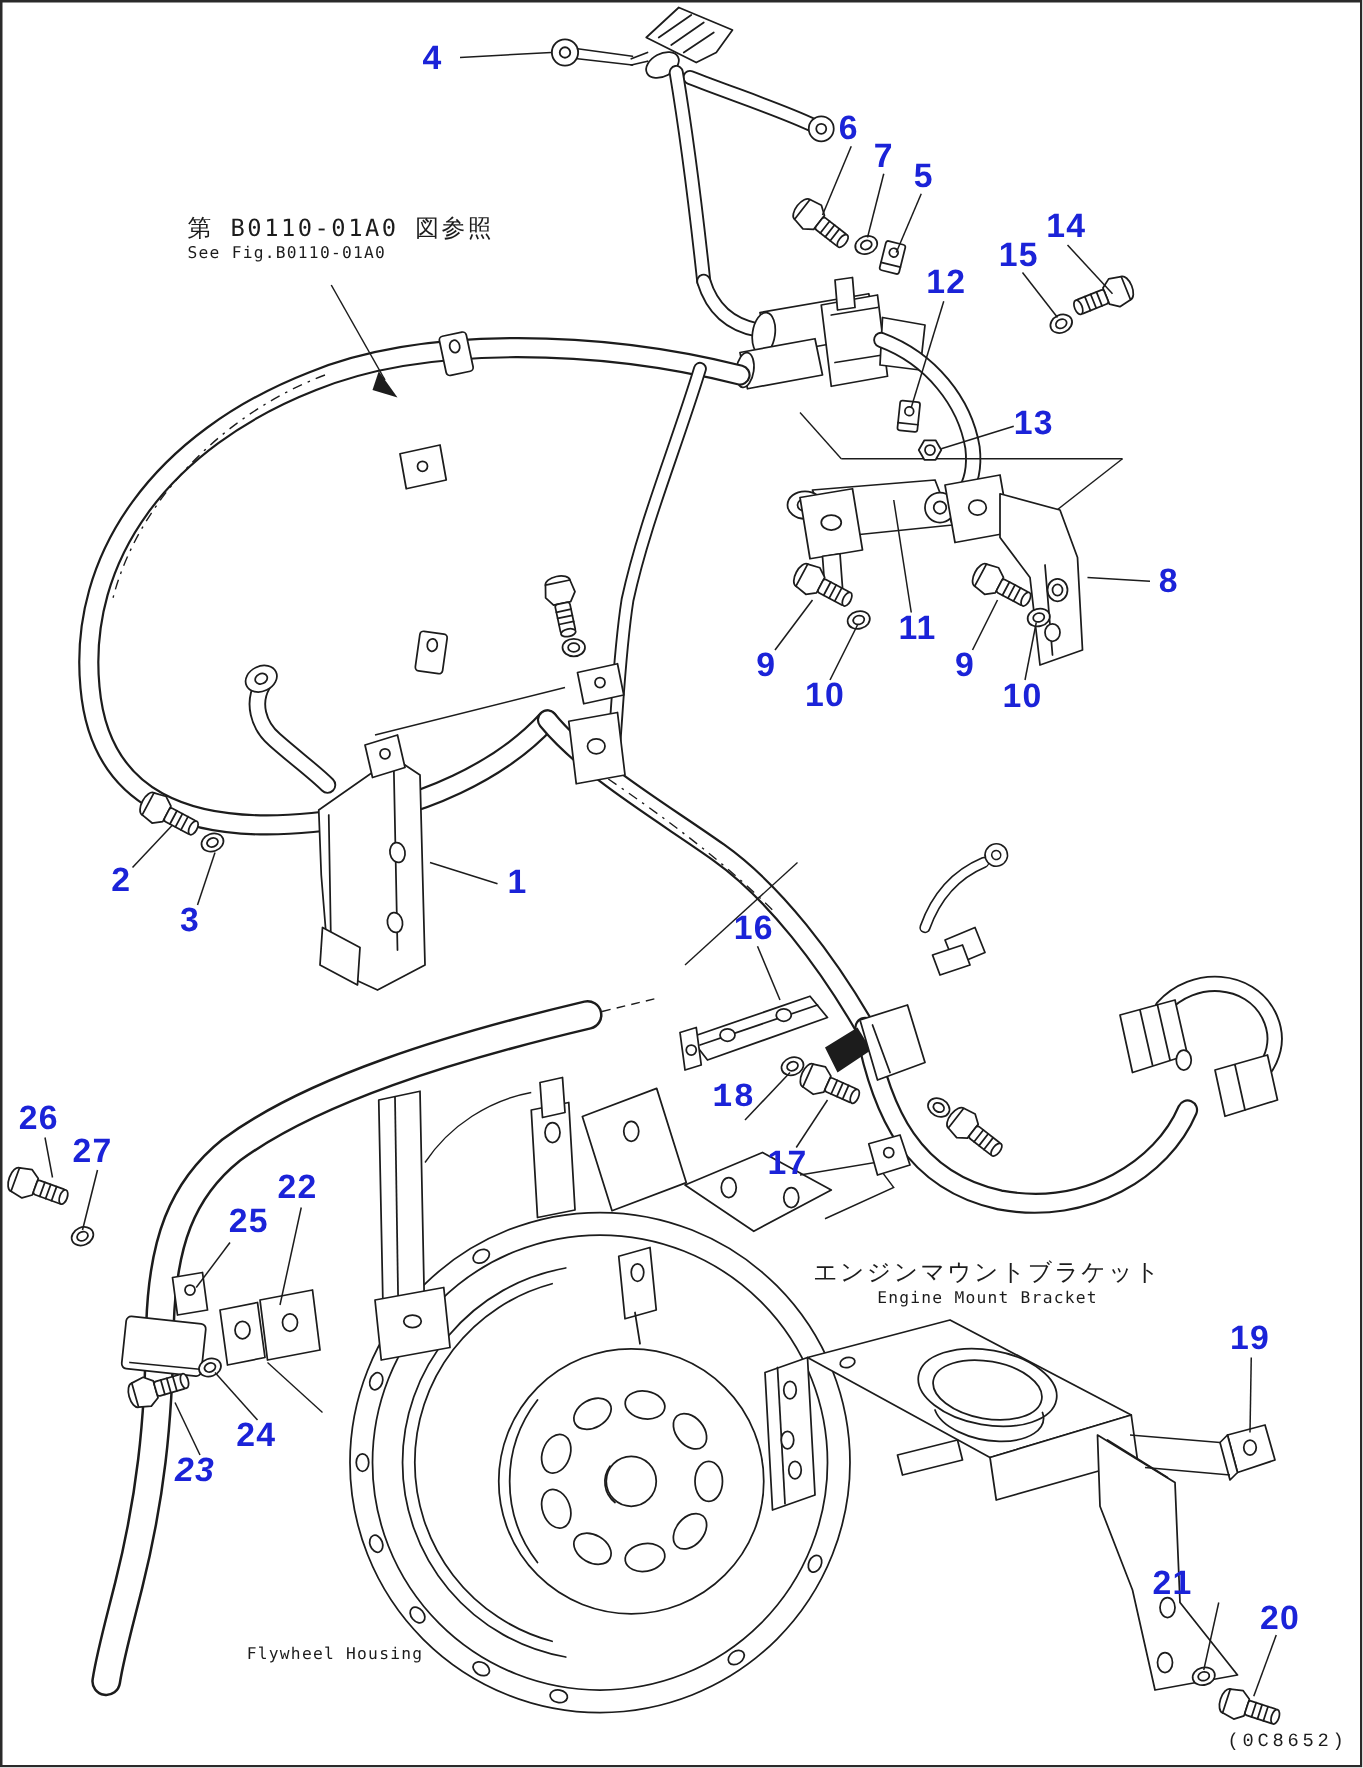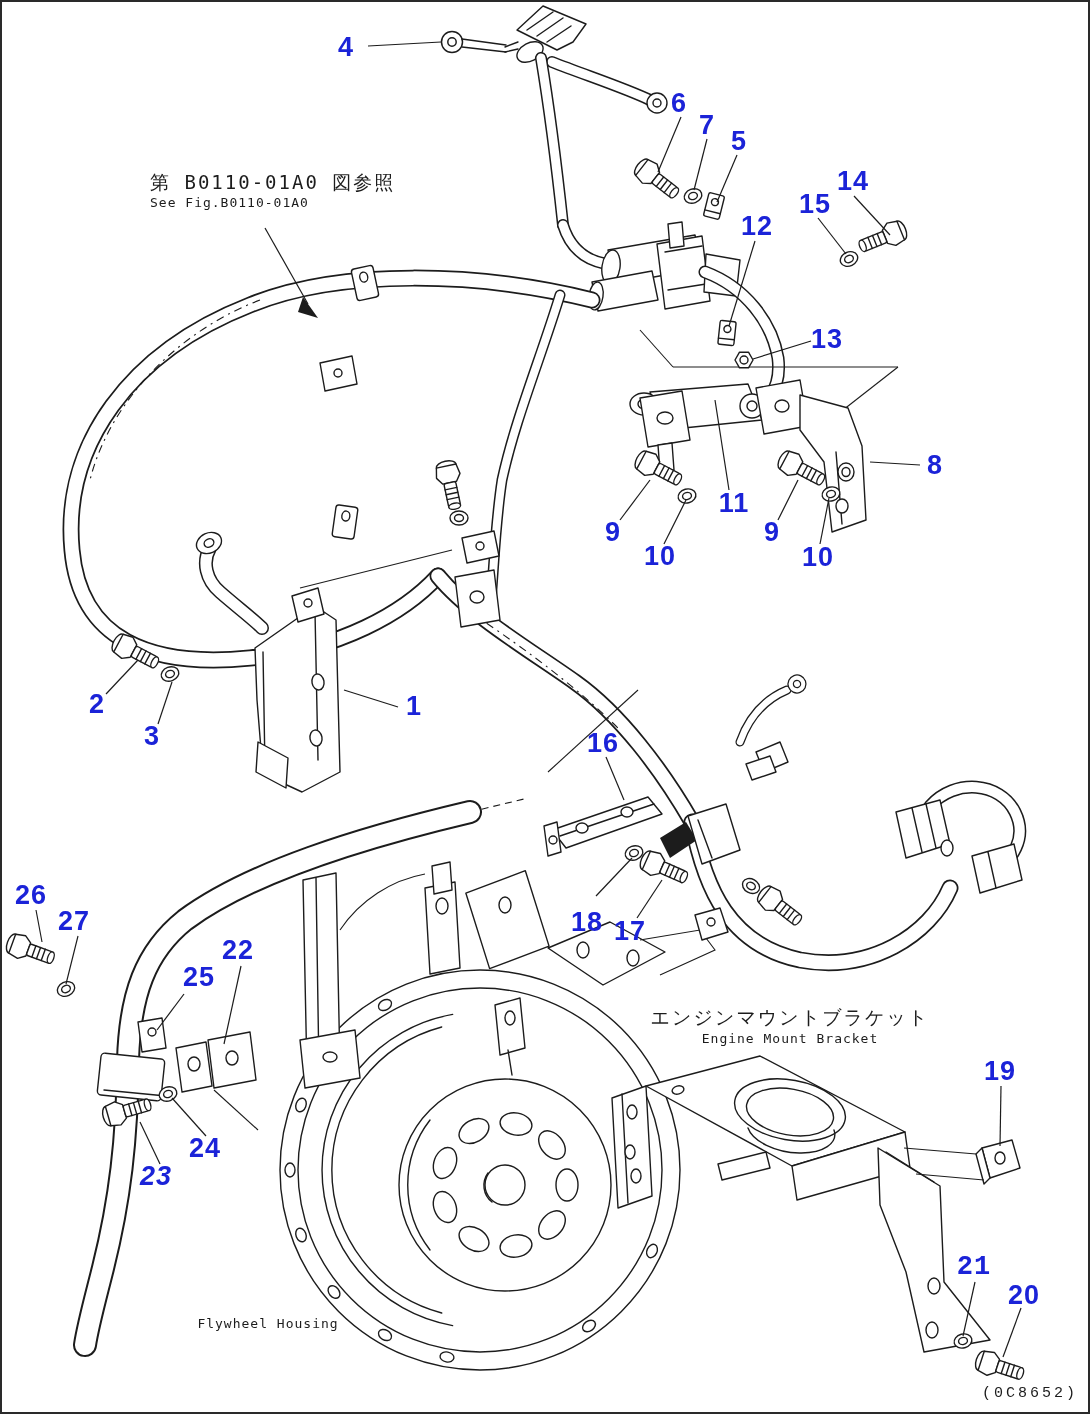--- a/index.html
+++ b/index.html
@@ -392,24 +392,24 @@
       <div class="callout" style="left: 660px; top: 556px;">10</div>
       <div class="callout" style="left: 734px; top: 503px;">11</div>
       <div class="callout" style="left: 772px; top: 532px;">9</div>
       <div class="callout" style="left: 818px; top: 557px;">10</div>
       <div class="callout" style="left: 757px; top: 226px;">12</div>
       <div class="callout" style="left: 827px; top: 339px;">13</div>
       <div class="callout" style="left: 853px; top: 181px;">14</div>
       <div class="callout" style="left: 815px; top: 204px;">15</div>
       <div class="callout" style="left: 603px; top: 743px;">16</div>
       <div class="callout" style="left: 630px; top: 931px;">17</div>
-      <div class="callout" style="left: 587px; top: 922px;">18</div>
+      <div class="callout" style="left: 587px; top: 879px; font-family: Liberation Mono, monospace;">18</div>
       <div class="callout" style="left: 1000px; top: 1071px;">19</div>
       <div class="callout" style="left: 1024px; top: 1295px;">20</div>
-      <div class="callout" style="left: 974px; top: 1267px; font-family: Liberation Mono, monospace;">21</div>
+      <div class="callout" style="left: 938px; top: 1267px;">21</div>
       <div class="callout" style="left: 238px; top: 950px;">22</div>
       <div class="callout" style="left: 156px; top: 1176px; font-style: italic;">23</div>
       <div class="callout" style="left: 205px; top: 1148px;">24</div>
       <div class="callout" style="left: 180px; top: 977px; margin-left: 19px;">25</div>
       <div class="callout" style="left: 31px; top: 895px;">26</div>
       <div class="callout" style="left: 74px; top: 921px;">27</div>
     </div>
 </div>
 
 </body></html>

